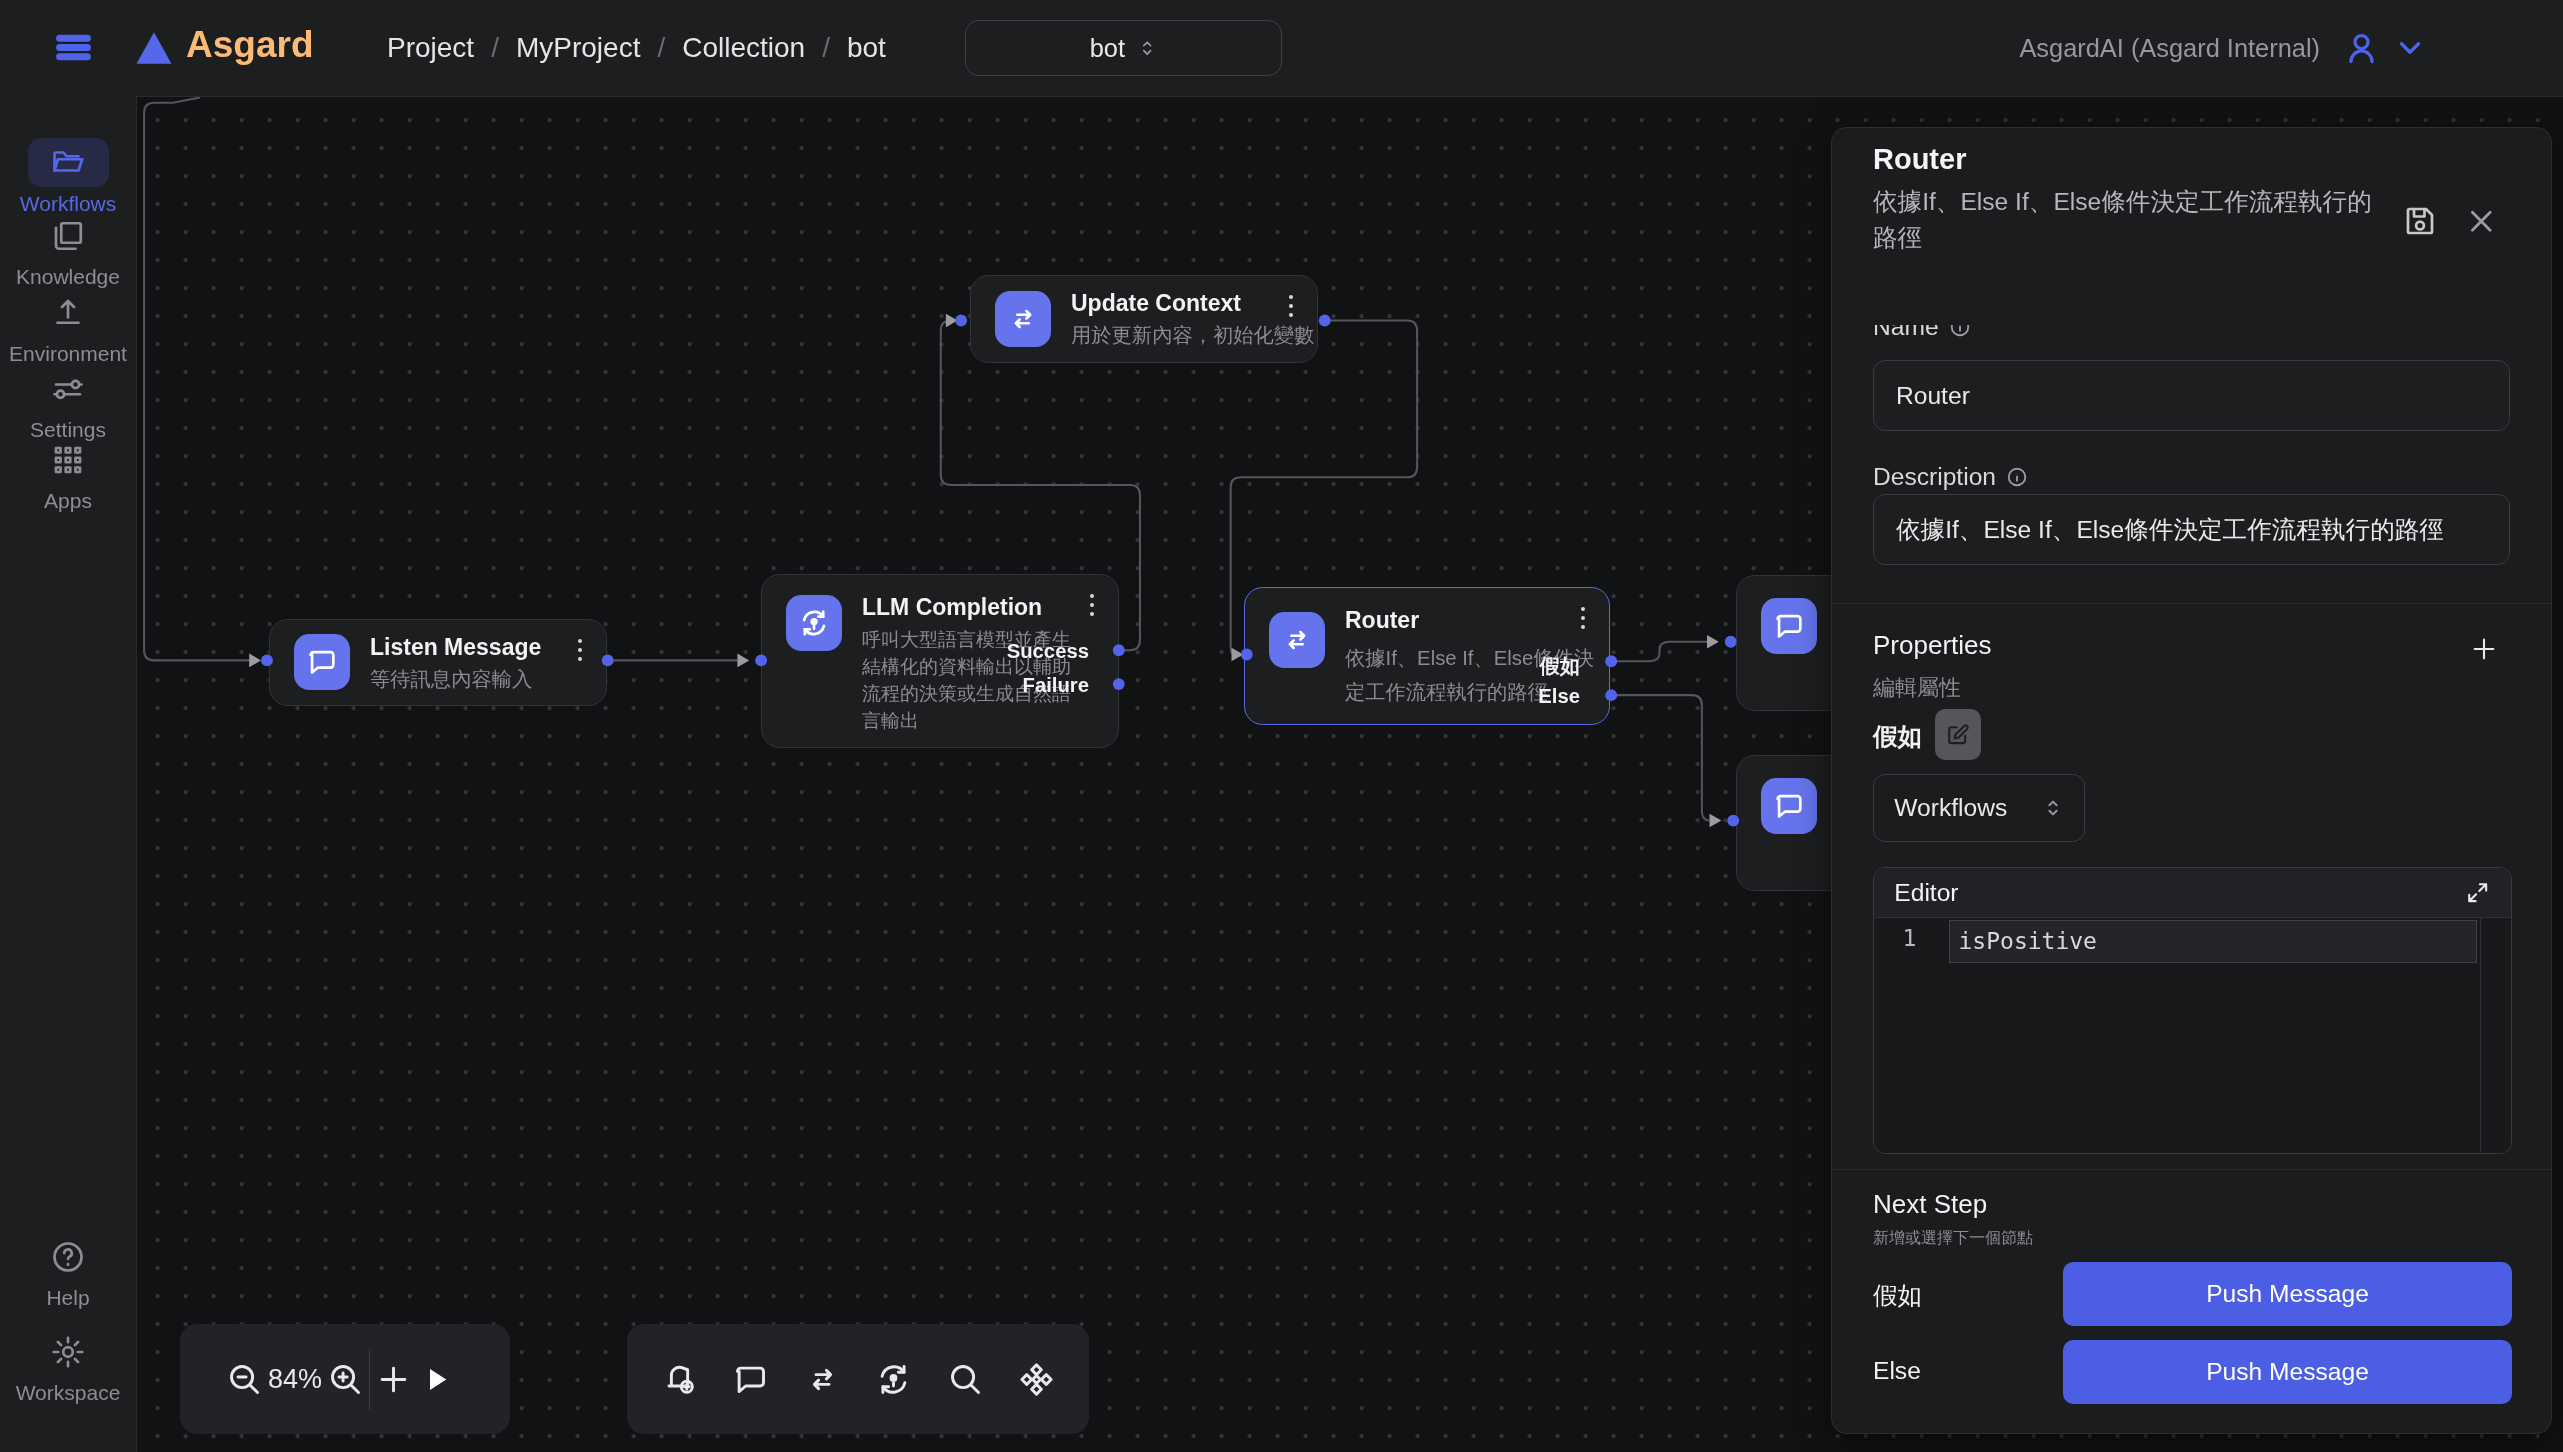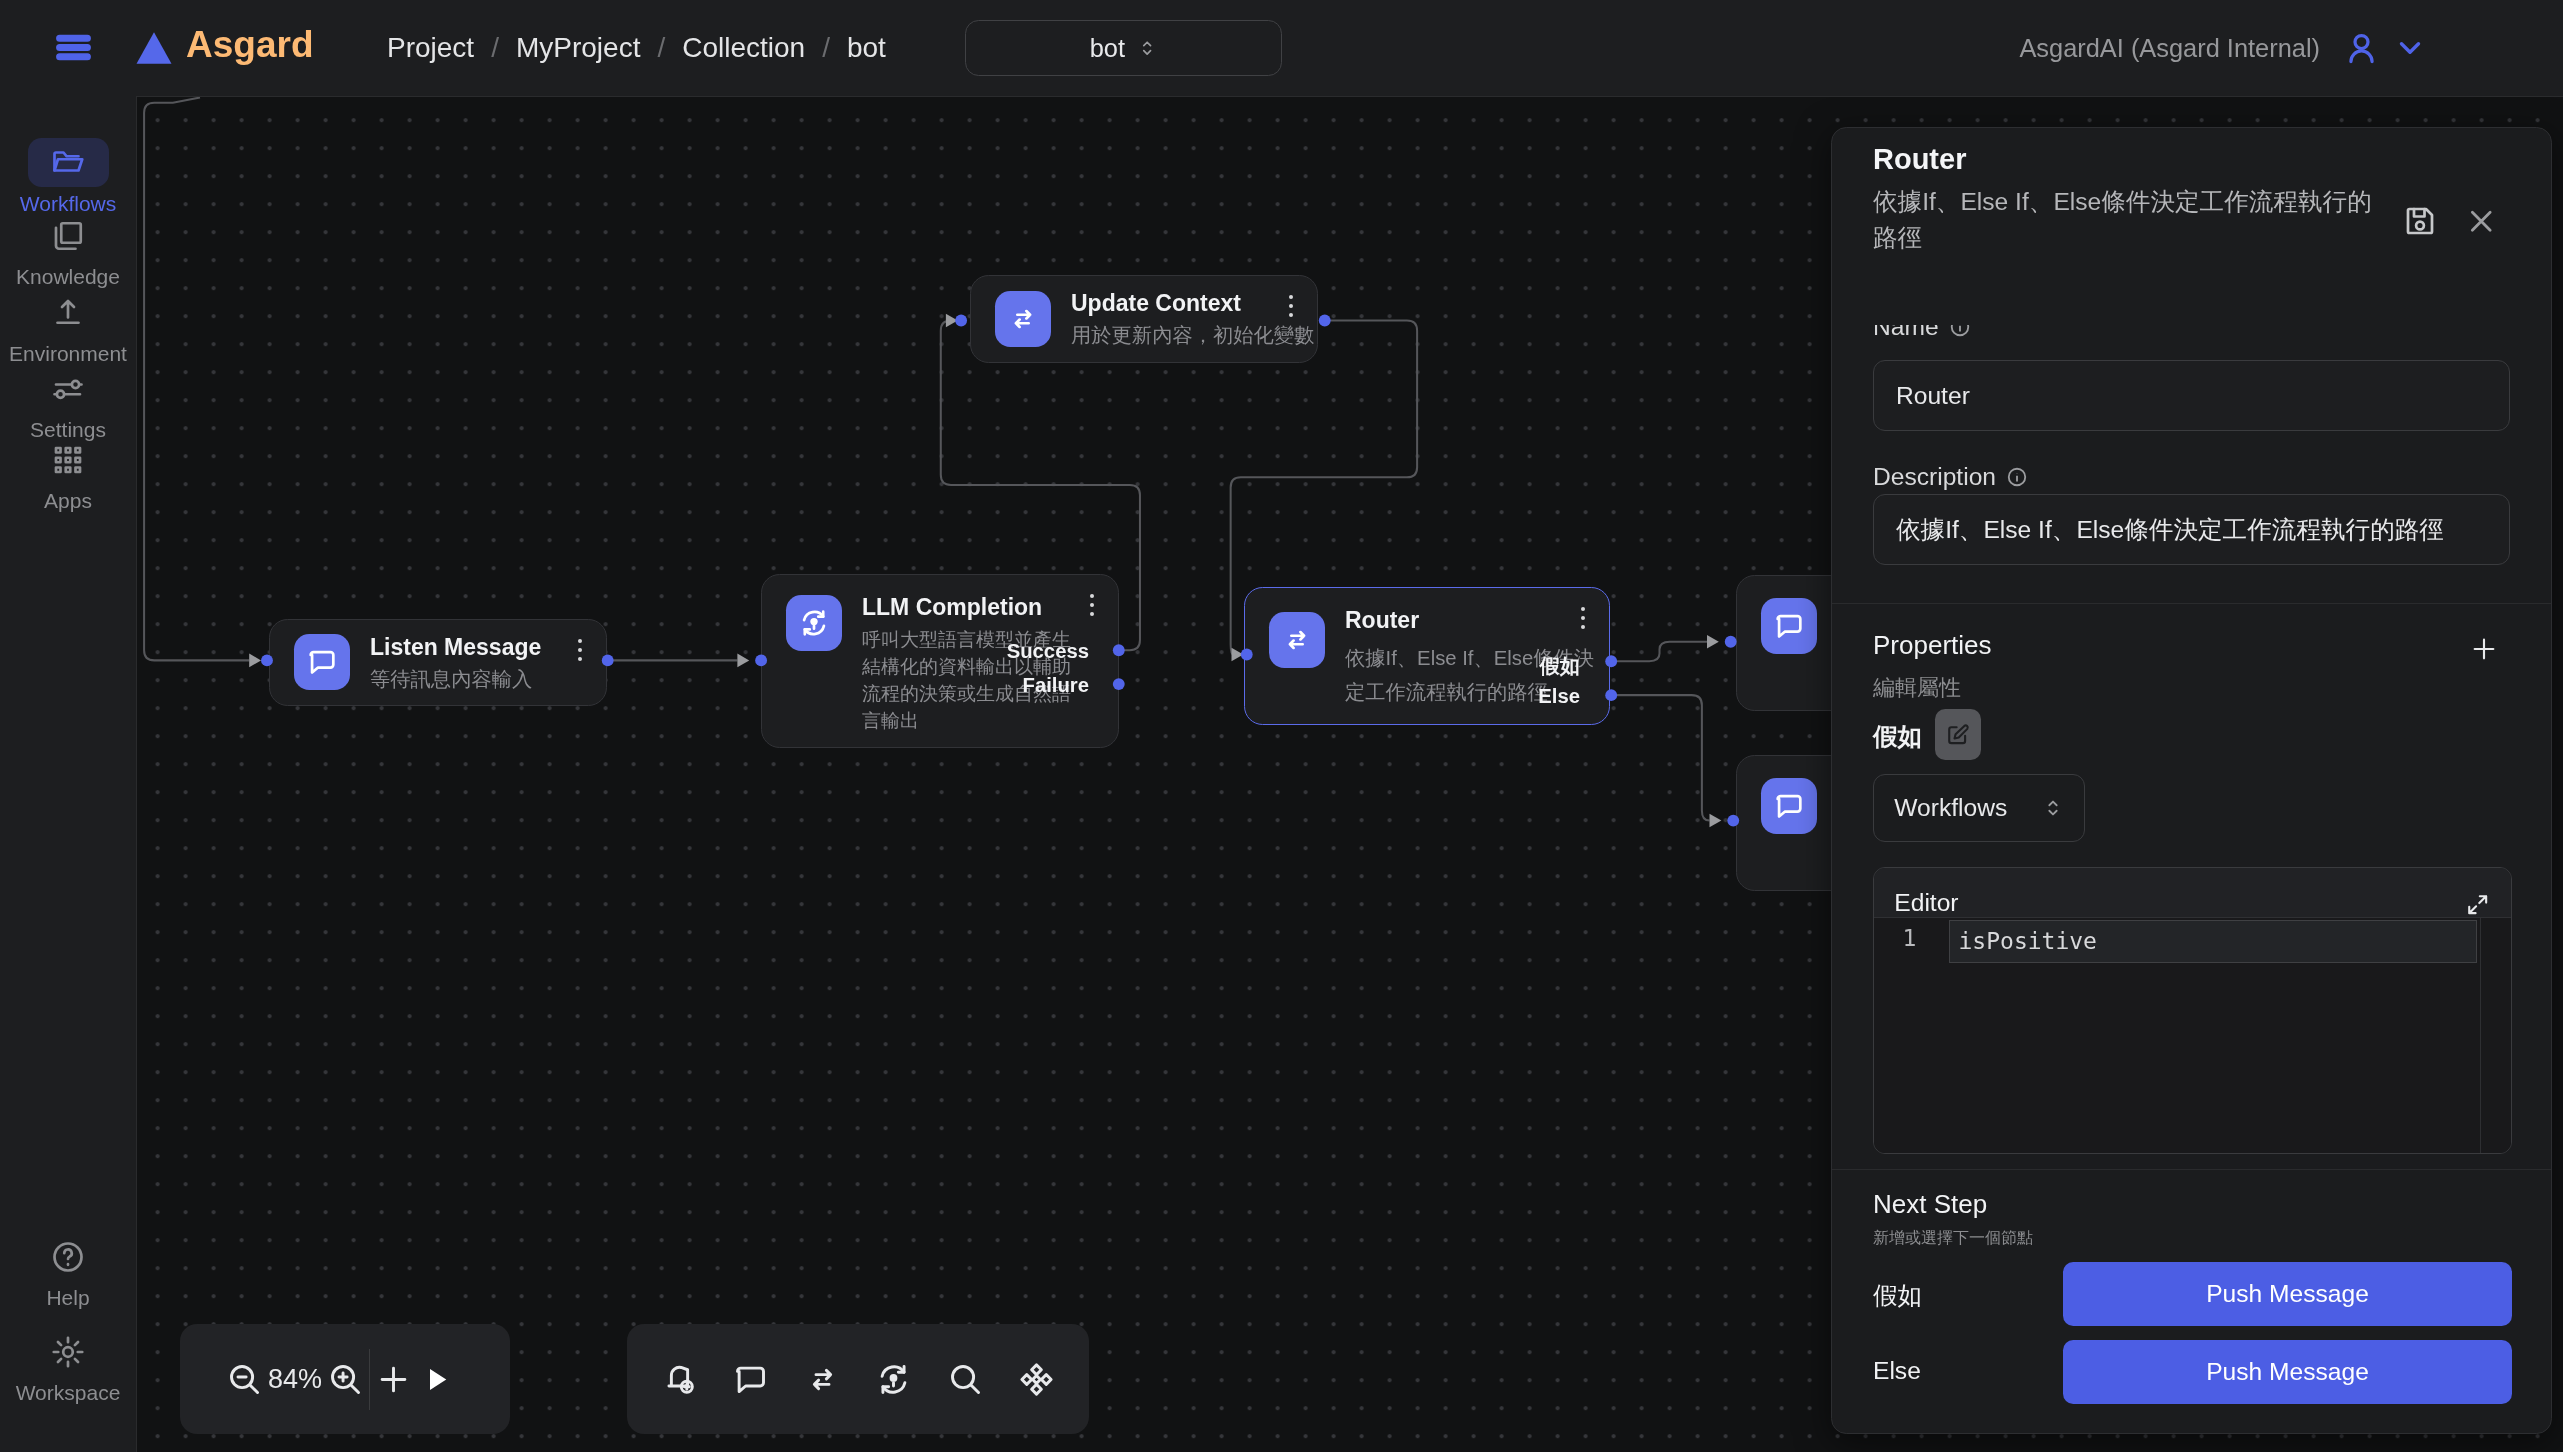--- a/index.html
+++ b/index.html
@@ -292,21 +292,21 @@
   </div>
 
   <div class="abs" style="left:41px;top:646px;width:212px;height:68px;border:1.7px solid #3a3b3e;border-radius:12px;display:flex;align-items:center;justify-content:space-between;padding:0 20.3px;box-sizing:border-box">
     <span style="font-size:24.6px">Workflows</span>
     <svg style="width:22px;height:22px;stroke:#9b9c9f;fill:none;stroke-width:2;stroke-linecap:round;stroke-linejoin:round" viewBox="0 0 24 24">
         <path d="m8 9 4-4 4 4M8 15l4 4 4-4"></path>
       </svg>
   </div>
 
   <div class="abs" style="left:41px;top:739px;width:637px;height:285px;border:1.7px solid #3a3b3e;border-radius:12px;overflow:hidden">
-    <div style="height:49px;background:#212225;border-bottom:0.8px solid #2f3033;display:flex;align-items:flex-end;justify-content:space-between;padding:0 20.3px">
+    <div style="height:49px;background:#212225;border-bottom:0.8px solid #2f3033;display:flex;align-items:center;justify-content:space-between;padding:0 20.3px">
       <span style="font-size:24.6px;color:#f2f3f5">Editor</span>
       <svg style="width:25.4px;height:25.4px;stroke:#e8e9eb;fill:none;stroke-width:2;stroke-linecap:round;stroke-linejoin:round" viewBox="0 0 24 24">
           <path d="M14 4h6v6M20 4l-6.5 6.5M10 20H4v-6M4 20l6.5-6.5"></path>
         </svg>
     </div>
     <div style="position:relative;height:235px;background:#19191b">
       <div style="position:absolute;left:0;top:6.8px;width:71px;text-align:center;font-size:23px;color:#b9babd" class="mono">1</div>
       <div style="position:absolute;left:75px;top:1.7px;right:34px;height:41px;background:#232528;border:0.8px solid #3f4043;display:flex;align-items:center;padding-left:8.5px">
         <span class="mono" style="font-size:23px;color:#d8d9db">isPositive</span>
       </div>

